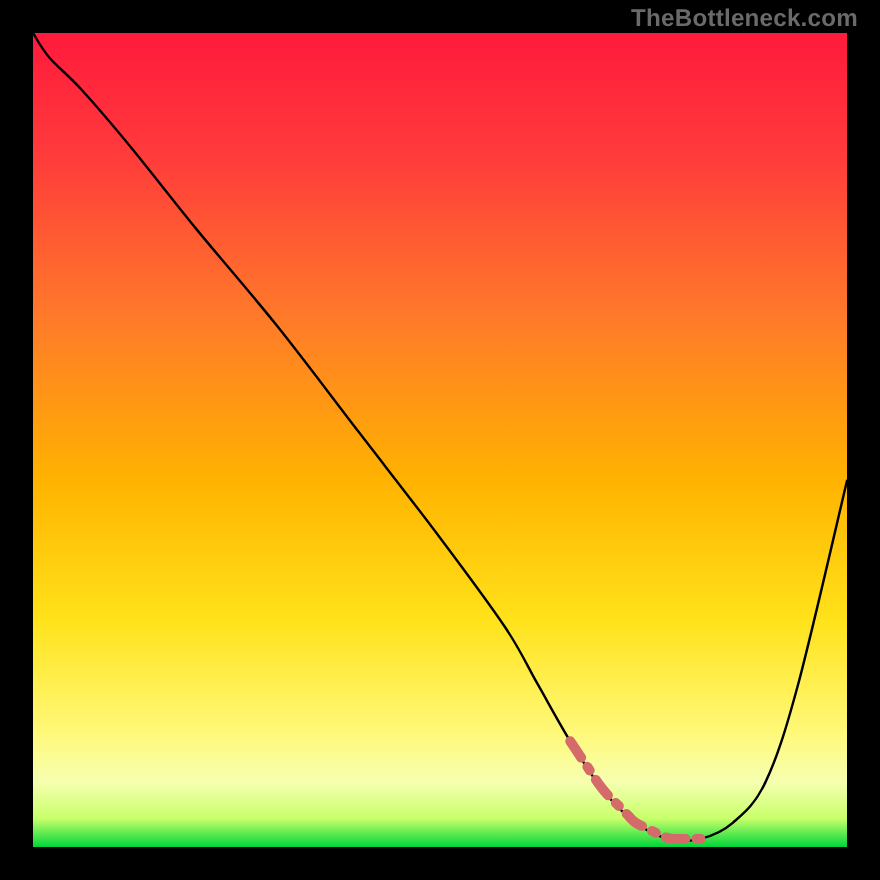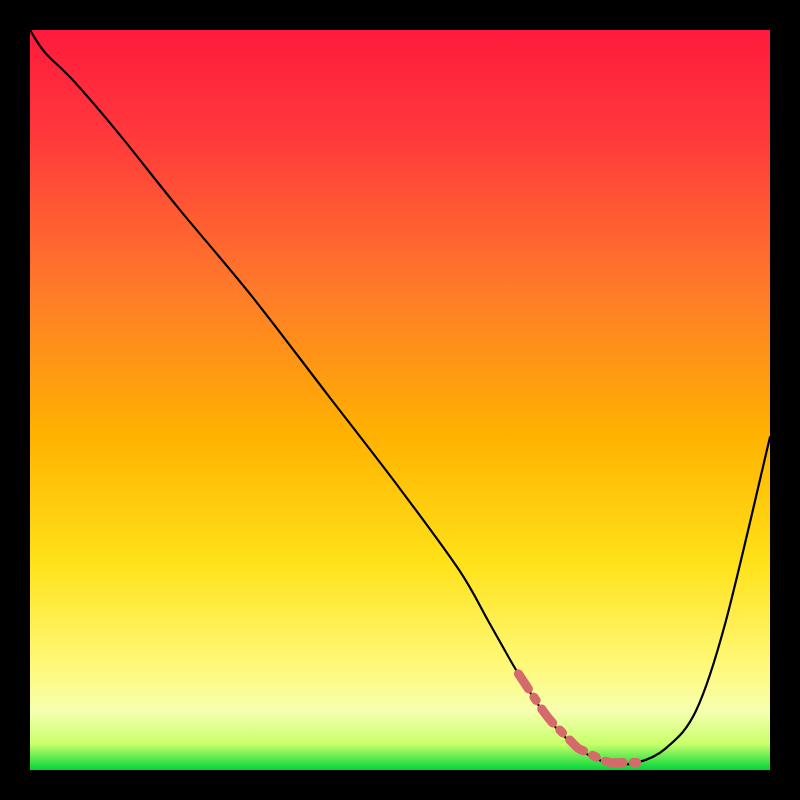--- a/index.html
+++ b/index.html
@@ -37,20 +37,21 @@
   svg {
     display: block;
     width: 740px;
     height: 740px;
   }
 </style>
 </head>
 <body>
 
 <div class="frame">
+  <div class="watermark">TheBottleneck.com</div>
 
   <div class="plot-wrap">
     <svg id="chart-svg" viewBox="0 0 740 740" preserveAspectRatio="none">
       <defs>
         <linearGradient id="bgGrad" x1="0" y1="0" x2="0" y2="1">
             <stop offset="0.00%" stop-color="#ff1a3c"></stop>
             <stop offset="15.00%" stop-color="#ff3b3b"></stop>
             <stop offset="35.00%" stop-color="#ff7a2a"></stop>
             <stop offset="55.00%" stop-color="#ffb300"></stop>
             <stop offset="72.00%" stop-color="#ffe21a"></stop>

